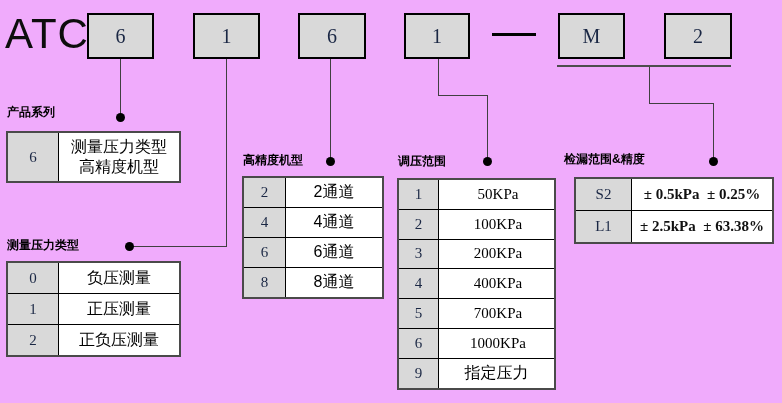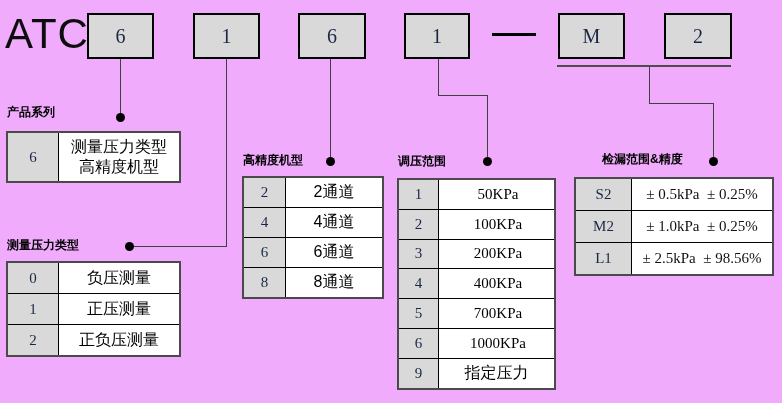--- a/index.html
+++ b/index.html
@@ -46,42 +46,42 @@
   .v5b{left:713px;top:103px;height:57px;}
   .bu5{left:709px;top:157px;}
   
   .sec-title{
     position:absolute;font-weight:bold;font-size:12px;color:#000;white-space:nowrap;
   }
   .st1{left:7px;top:104px;}
   .st2{left:7px;top:237px;text-align:center;}
   .st3{left:243px;top:152px;}
   .st4{left:398px;top:153px;}
-  .st5{left:602px;top:151px;}
+  .st5{left:564px;top:151px;}
   
   .tbl-wrap{position:absolute;}
   .tw1{left:6px;top:131px;}
   .tw2{left:6px;top:261px;}
   .tw3{left:242px;top:176px;}
   .tw4{left:397px;top:178px;}
   .tw5{left:574px;top:177px;}
   table.spec{border-collapse:collapse;border:2px solid #4a4a4a;}
   table.spec td{border:1px solid #000;text-align:center;vertical-align:middle;padding:0 4px;}
   td.code{
     background:#d9d9d9;font-family:"Liberation Serif",serif;font-size:15px;color:#1a2744;
   }
   td.desc{background:#fff;font-size:16px;color:#000;}
   td.desc-serif{background:#fff;font-family:"Liberation Serif",serif;font-size:15px;color:#111;white-space:pre;}
   .tw1 td{height:48px;} .tw1 td.code{width:42px;} .tw1 td.desc{width:112px;}
   .tw1 .two-line span{display:block;line-height:20px;font-size:16px;}
   .tw2 td{height:30px;} .tw2 td.code{width:42px;} .tw2 td.desc{width:112px;}
   .tw3 td{height:29px;} .tw3 td.code{width:33px;} .tw3 td.desc{width:88px;text-align:center;}
   .tw4 td{height:28.8px;} .tw4 td.code{width:31px;} .tw4 td.desc{width:104px;}
   .tw4 td.desc-kpa{font-family:"Liberation Serif",serif;font-size:15px;padding-left:7px;}
-  .tw5 td{height:31px;} .tw5 td.code{width:47px;margin-left:20px;} .tw5 td.desc-serif{width:132px;}
+  .tw5 td{height:31px;} .tw5 td.code{width:47px;margin-left:20px;} .tw5 td.desc-serif{width:132px;font-weight:bold;}
 </style>
 </head>
 <body>
 
 <div class="stage">
 
   <div class="brand">ATC</div>
 
   <div class="codebox b1">6</div>
   <div class="codebox b2">1</div>
@@ -210,24 +210,20 @@
   </div>
 
   <div class="tbl-wrap tw5">
     <table class="spec">
       <tbody>
           <tr>
         <td class="code">S2</td>
         <td class="desc-serif">± 0.5kPa  ± 0.25%</td>
       </tr>
       <tr>
-        <td class="code">M2</td>
-        <td class="desc-serif">± 1.0kPa  ± 0.25%</td>
-      </tr>
-      <tr>
         <td class="code">L1</td>
-        <td class="desc-serif">± 2.5kPa  ± 98.56%</td>
+        <td class="desc-serif">± 2.5kPa  ± 63.38%</td>
       </tr>
     </tbody>
       </table>
   </div>
 
 </div>
 
 </body></html>

